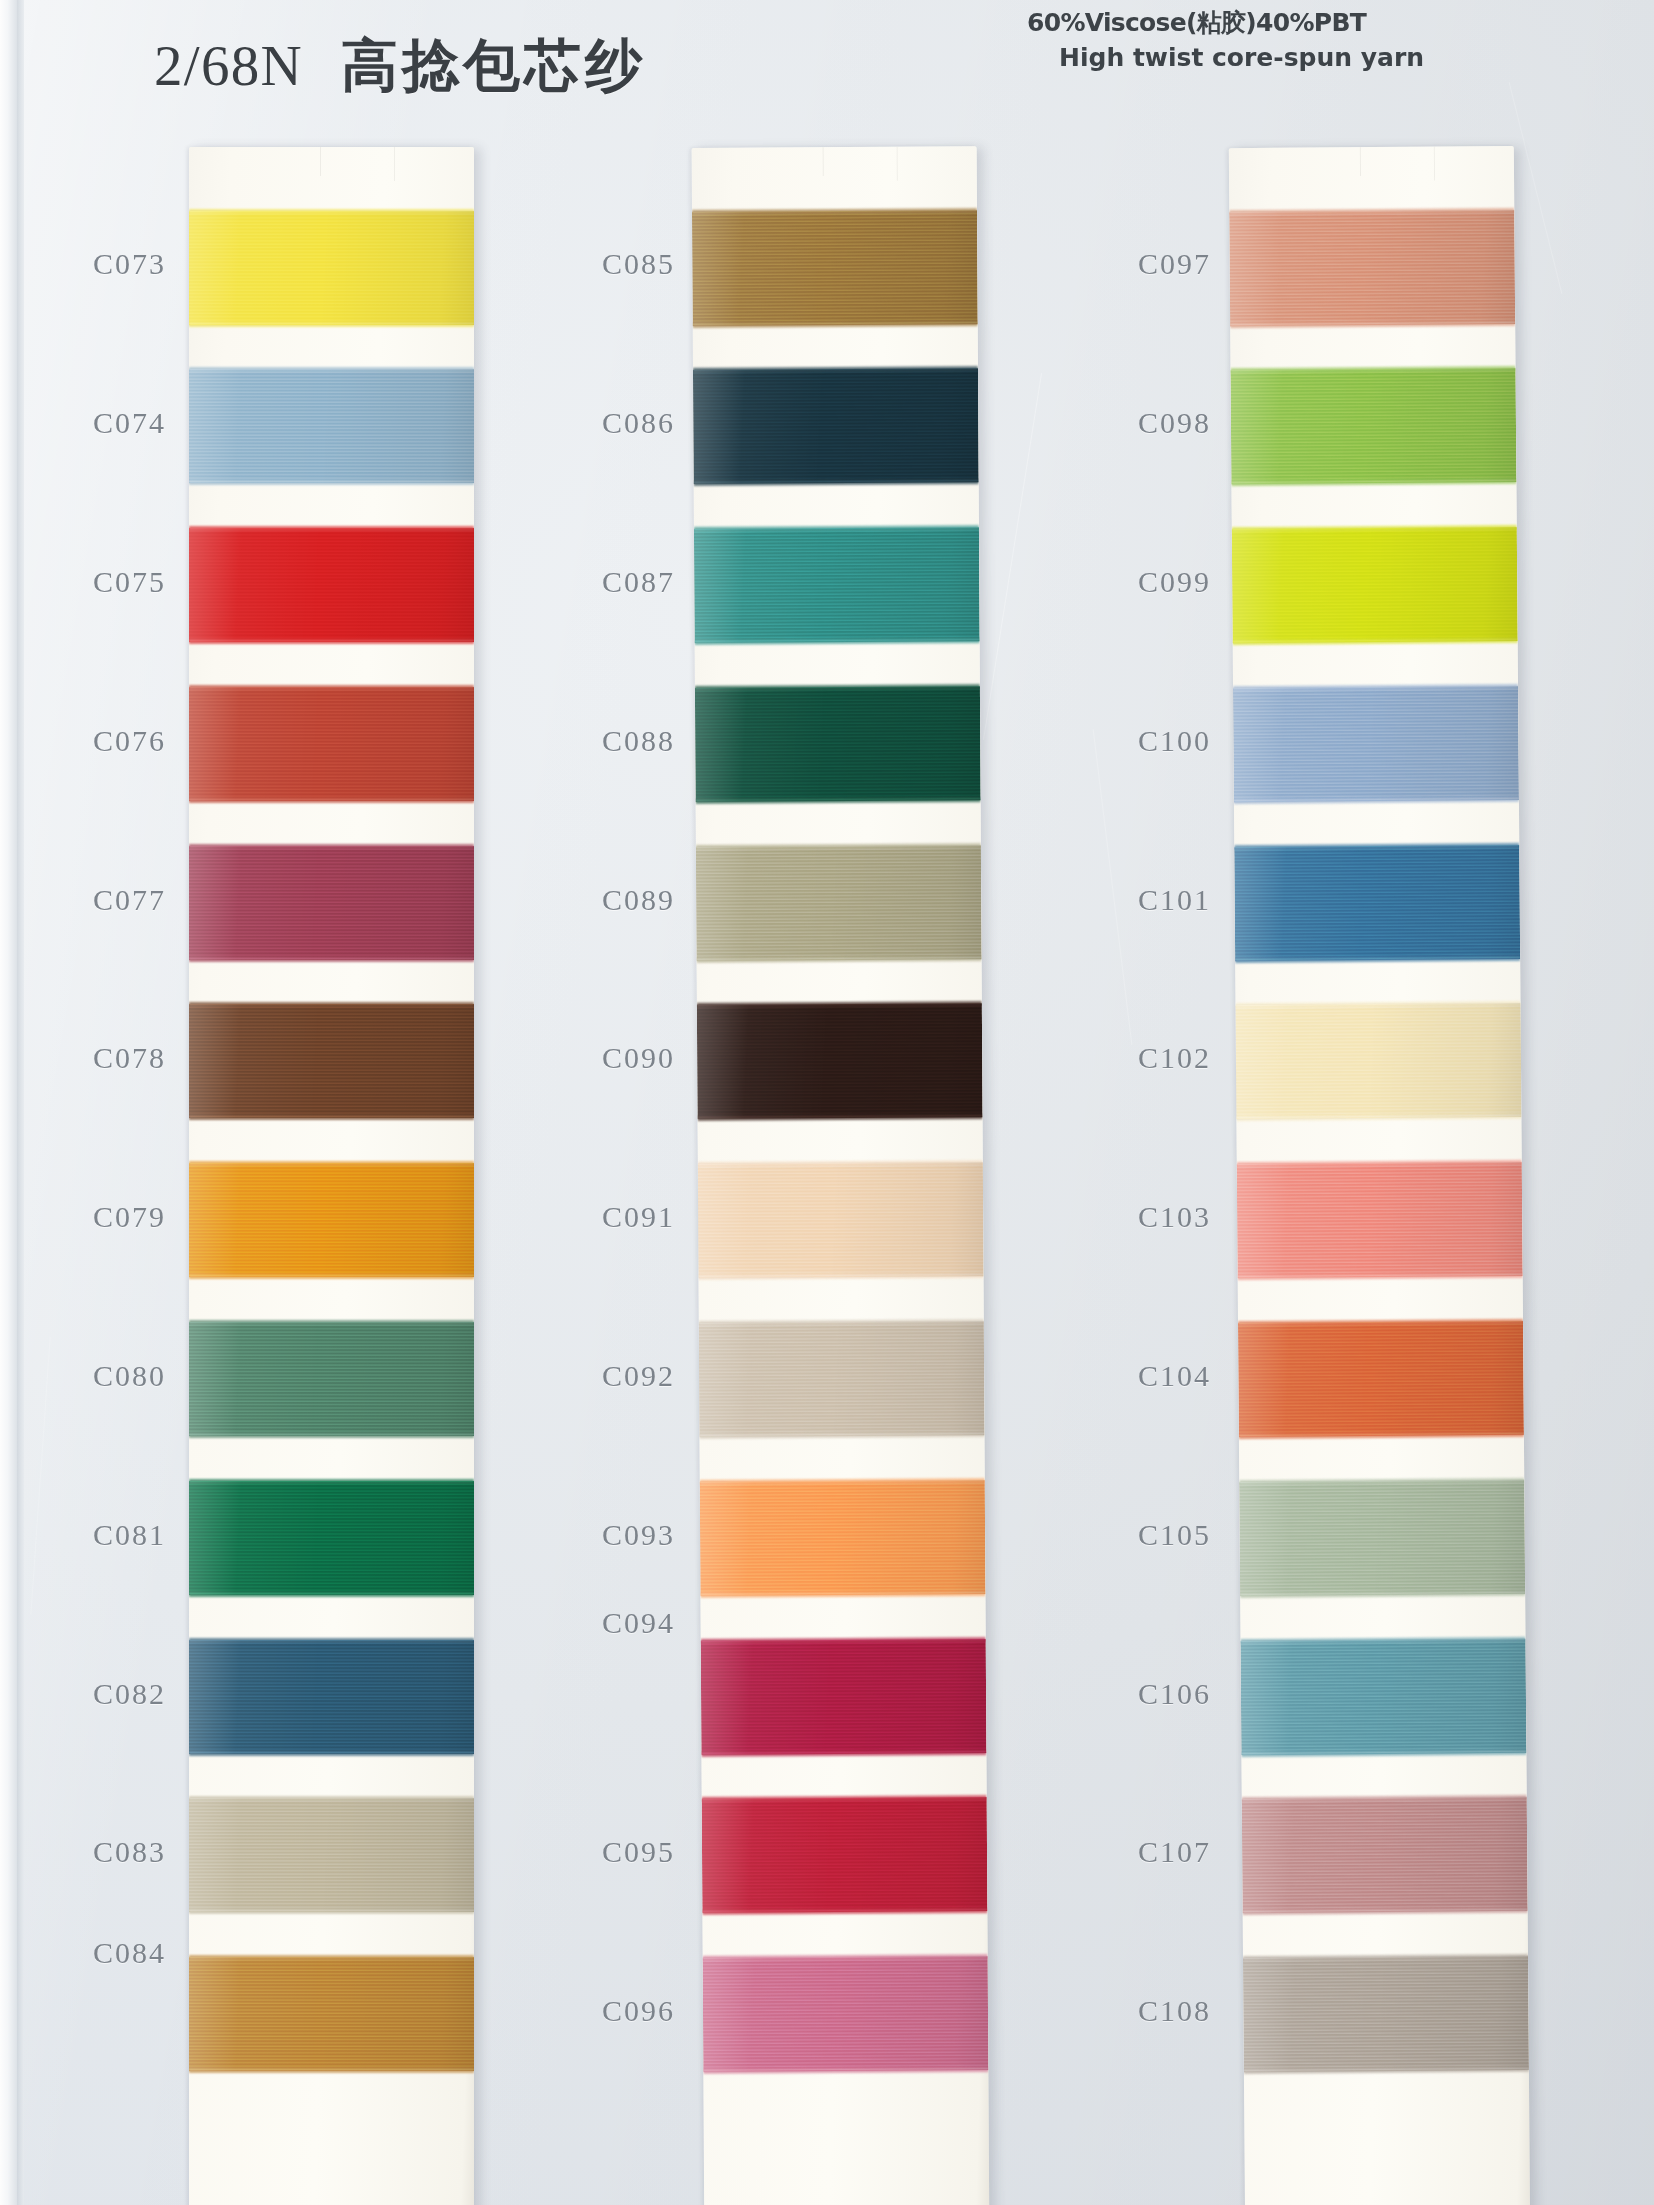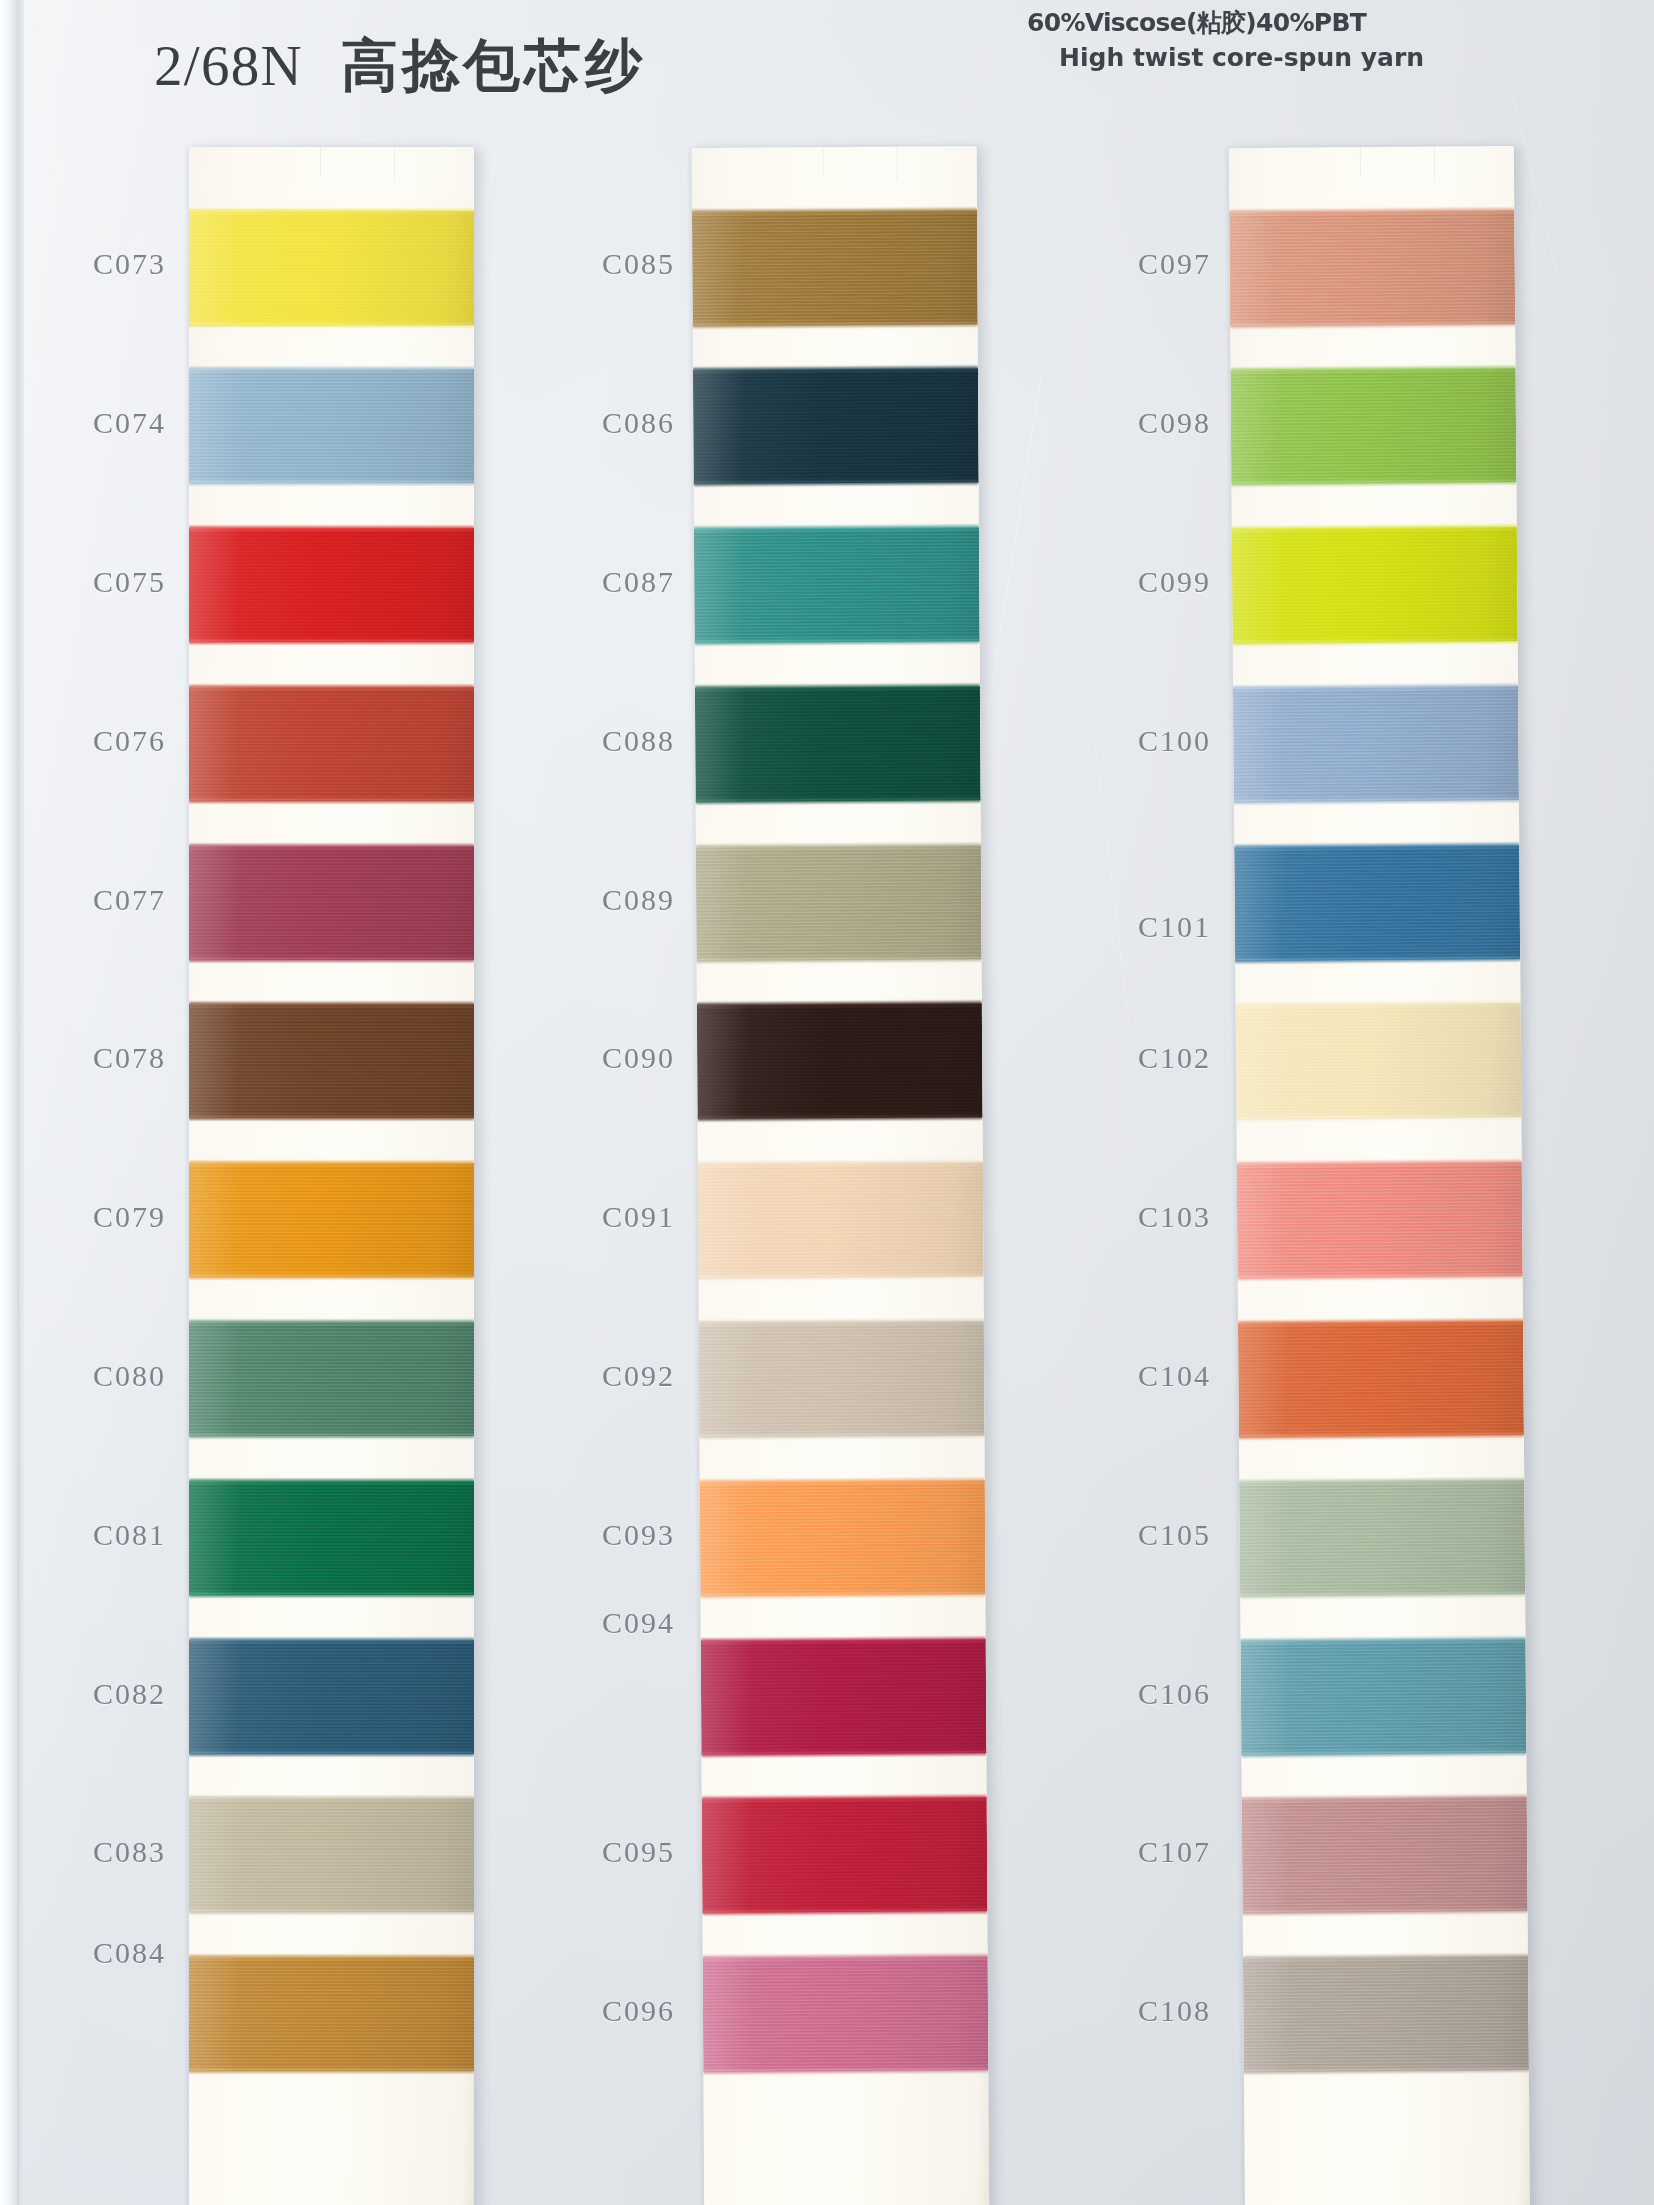--- a/index.html
+++ b/index.html
@@ -400,21 +400,21 @@
           <div class="fuzz-b" style="background: rgb(188, 179, 169);"></div>
           <div class="tex"></div>
           <div class="sheen"></div>
         </div>
       </div>
     </div>
     <div class="label lab-3" style="top: 247px;">C097</div>
     <div class="label lab-3" style="top: 406px;">C098</div>
     <div class="label lab-3" style="top: 565px;">C099</div>
     <div class="label lab-3" style="top: 724px;">C100</div>
-    <div class="label lab-3" style="top: 910px;">C101</div>
+    <div class="label lab-3" style="top: 883px;">C101</div>
     <div class="label lab-3" style="top: 1041px;">C102</div>
     <div class="label lab-3" style="top: 1200px;">C103</div>
     <div class="label lab-3" style="top: 1359px;">C104</div>
     <div class="label lab-3" style="top: 1518px;">C105</div>
     <div class="label lab-3" style="top: 1677px;">C106</div>
     <div class="label lab-3" style="top: 1835px;">C107</div>
     <div class="label lab-3" style="top: 1994px;">C108</div>
   </div>
 
 

